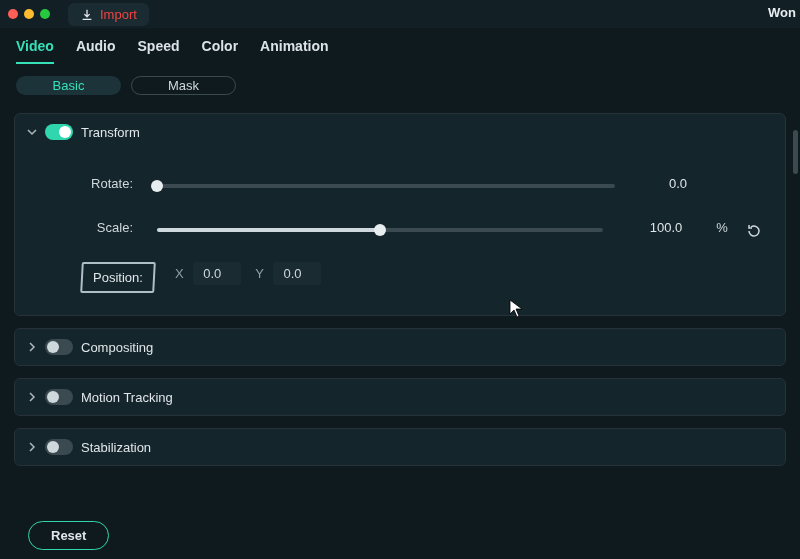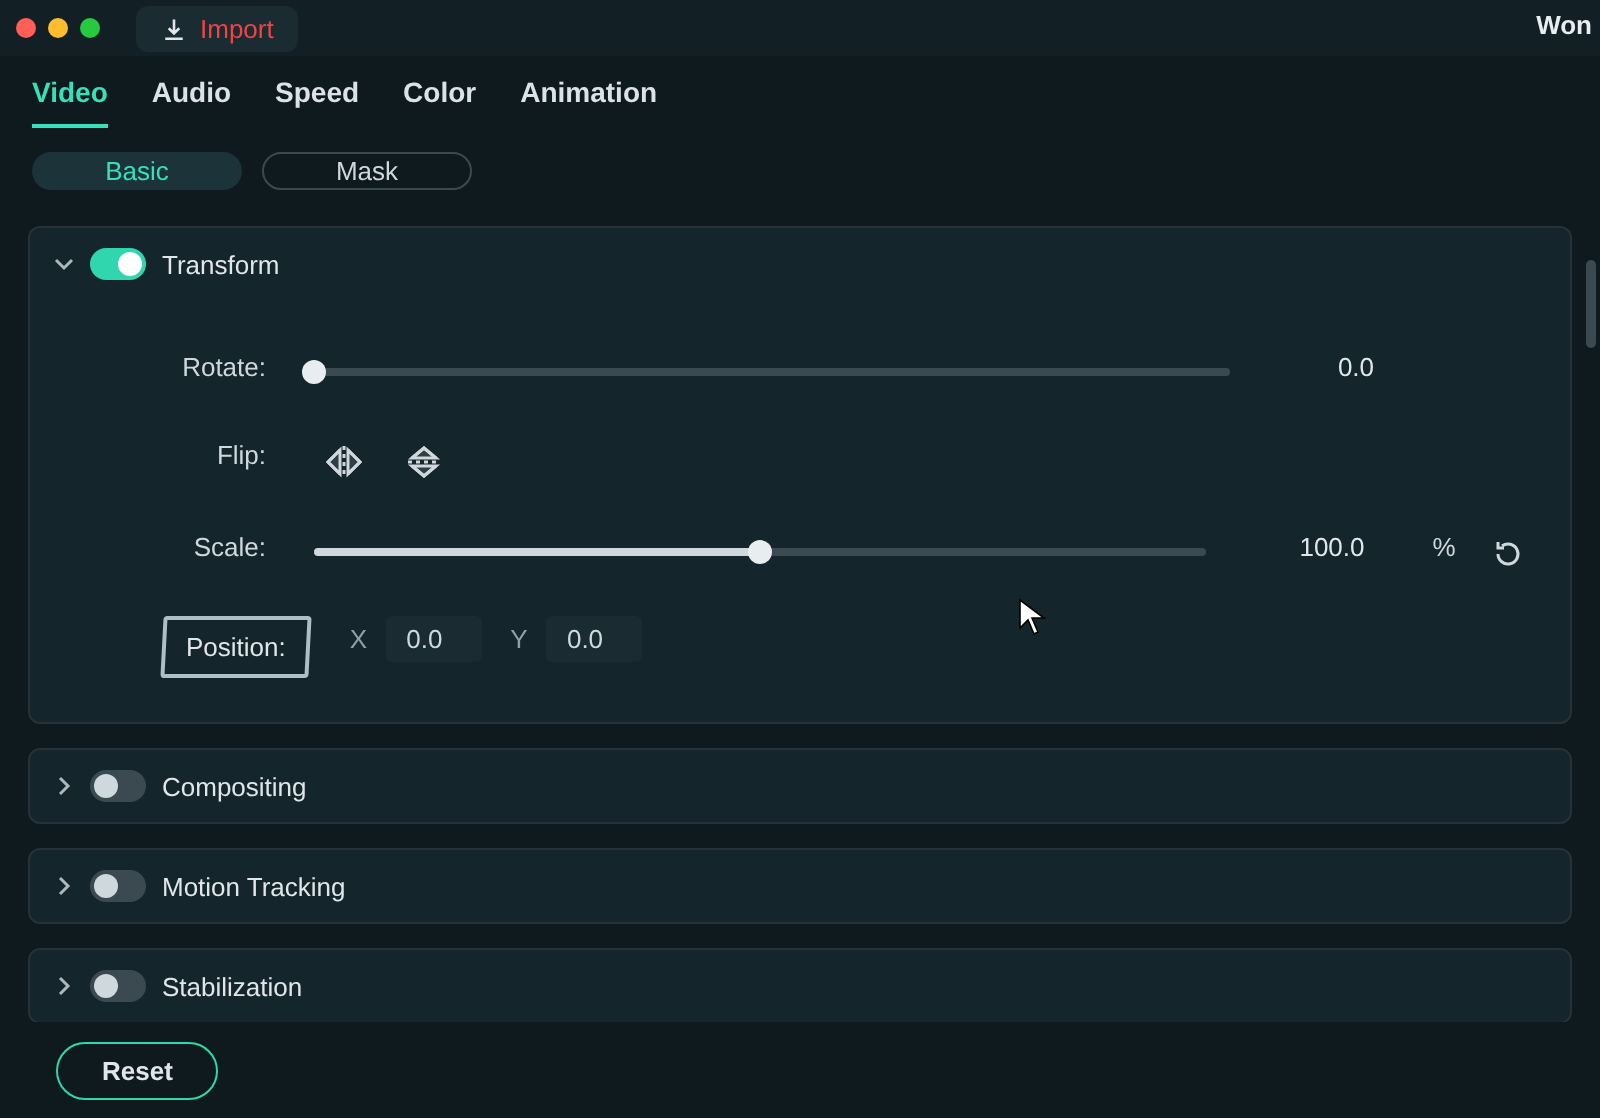--- a/index.html
+++ b/index.html
@@ -103,39 +103,20 @@
         <div class="slider-wrap">
           <div class="track">
             <div class="fill" style="width:0%"></div>
             <div class="thumb" style="left:0%"></div>
           </div>
         </div>
         <div class="val-box">0.0</div>
         <div style="width:40px"></div>
       </div>
 
-      <div class="row">
-        <div class="row-label">Flip:</div>
-        <div class="flip-icons">
-          <div class="flip-icon">
-            <svg width="20" height="18" viewBox="0 0 20 18" fill="none" stroke="#cfd8dc" stroke-width="1.5">
-              <path d="M10 1v16" stroke-dasharray="2 2"></path>
-              <path d="M8 3L2 9l6 6zM12 3l6 6-6 6z" fill="#cfd8dc" fill-opacity="0.15"></path>
-              <path d="M8 3L2 9l6 6M12 3l6 6-6 6"></path>
-            </svg>
-          </div>
-          <div class="flip-icon">
-            <svg width="20" height="18" viewBox="0 0 20 18" fill="none" stroke="#cfd8dc" stroke-width="1.5">
-              <path d="M2 9h16" stroke-dasharray="2 2"></path>
-              <path d="M4 7l6-5 6 5zM4 11l6 5 6-5z" fill="#cfd8dc" fill-opacity="0.15"></path>
-              <path d="M4 7l6-5 6 5M4 11l6 5 6-5"></path>
-            </svg>
-          </div>
-        </div>
-      </div>
 
       <div class="row">
         <div class="row-label">Scale:</div>
         <div class="slider-wrap">
           <div class="track">
             <div class="fill" style="width:50%"></div>
             <div class="thumb" style="left:50%"></div>
           </div>
         </div>
         <div class="val-box">100.0</div>

